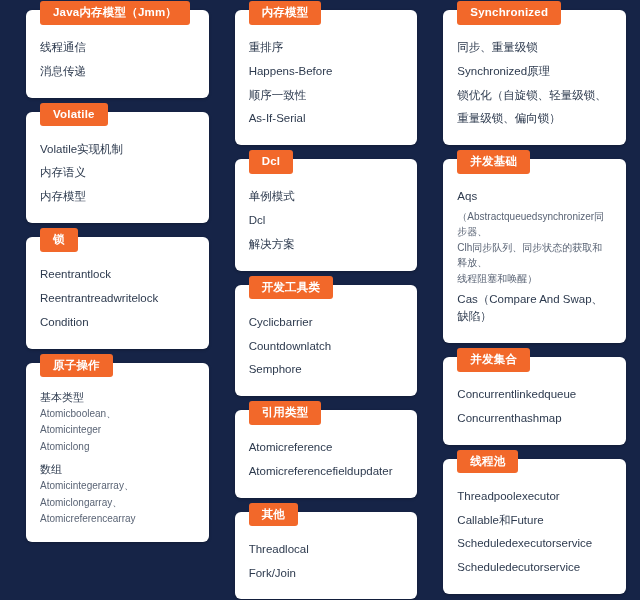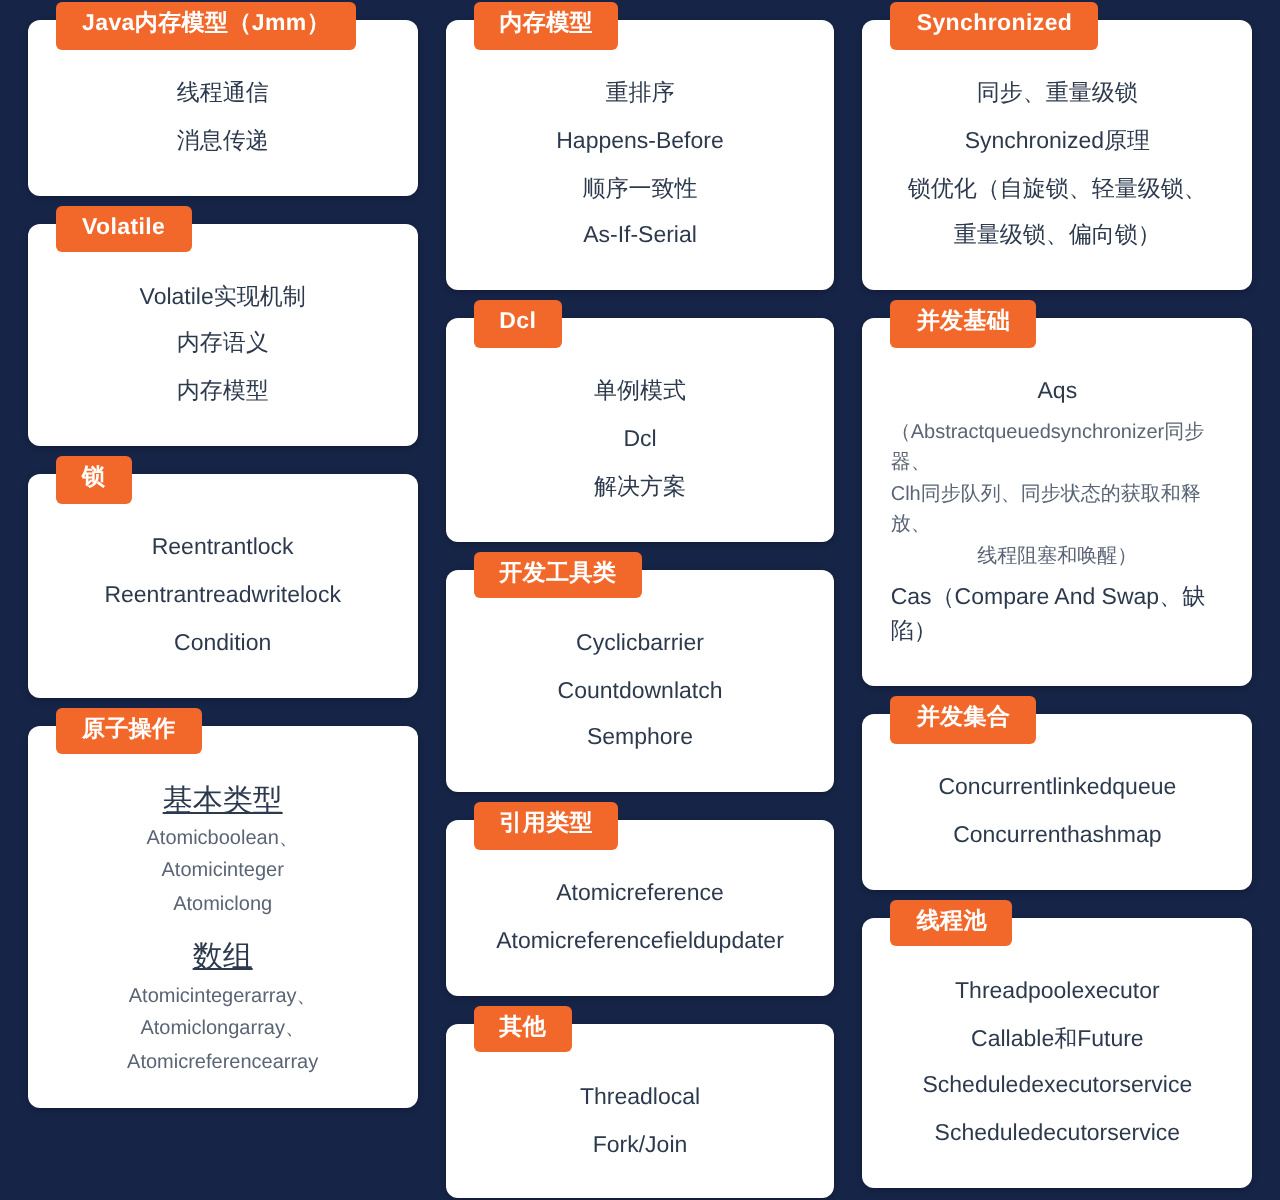--- a/index.html
+++ b/index.html
@@ -24,20 +24,21 @@
   .columns {
     display: flex;
     gap: 14px;
     align-items: flex-start;
   }
   .column {
     width: 196px;
     display: flex;
     flex-direction: column;
     gap: 14px;
+    margin-left: 12px;
   }
   .card {
     position: relative;
     background: #ffffff;
     border-radius: 6px;
     padding: 26px 14px 14px 14px;
     box-sizing: border-box;
     box-shadow: 0 1px 3px rgba(0,0,0,0.25);
   }
   .card-header {
@@ -50,41 +51,39 @@
     font-weight: bold;
     line-height: 1;
     padding: 6px 13px 6px 13px;
     border-radius: 3px;
     white-space: nowrap;
     letter-spacing: 0.2px;
   }
   .card-body {
     display: flex;
     flex-direction: column;
-    align-items: center;
   }
   .item {
     color: #2d3a4e;
     font-size: 11.5px;
     line-height: 1.55;
     padding: 3px 0;
     word-break: break-word;
   }
   .item.sub {
     color: #5a6475;
     font-size: 10px;
     line-height: 1.45;
     padding: 1px 0 1px 0;
   }
   .item.group-title {
     color: #2d3a4e;
-    font-size: 15px;
+    font-size: 11px;
     padding-top: 6px;
     padding-bottom: 0;
-    text-decoration: underline;
   }
   .item.group-title:first-child {
     padding-top: 0;
   }
 </style>
 </head>
 <body style="background: rgb(22, 36, 71);">
 
 <div class="board">
   <div class="columns">

